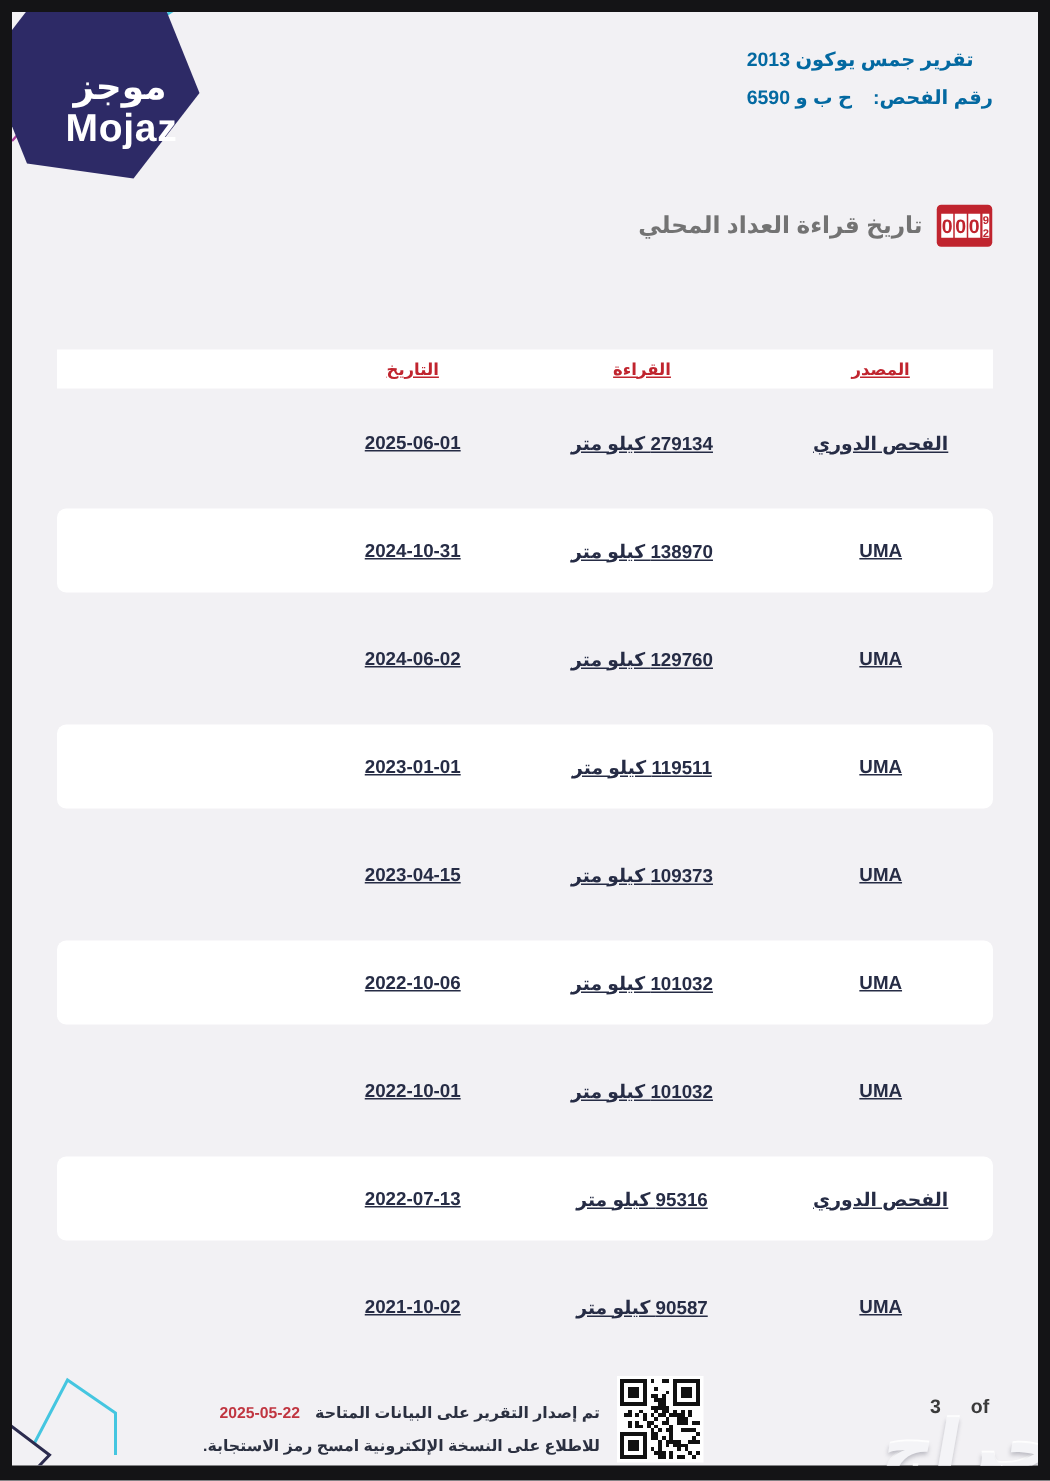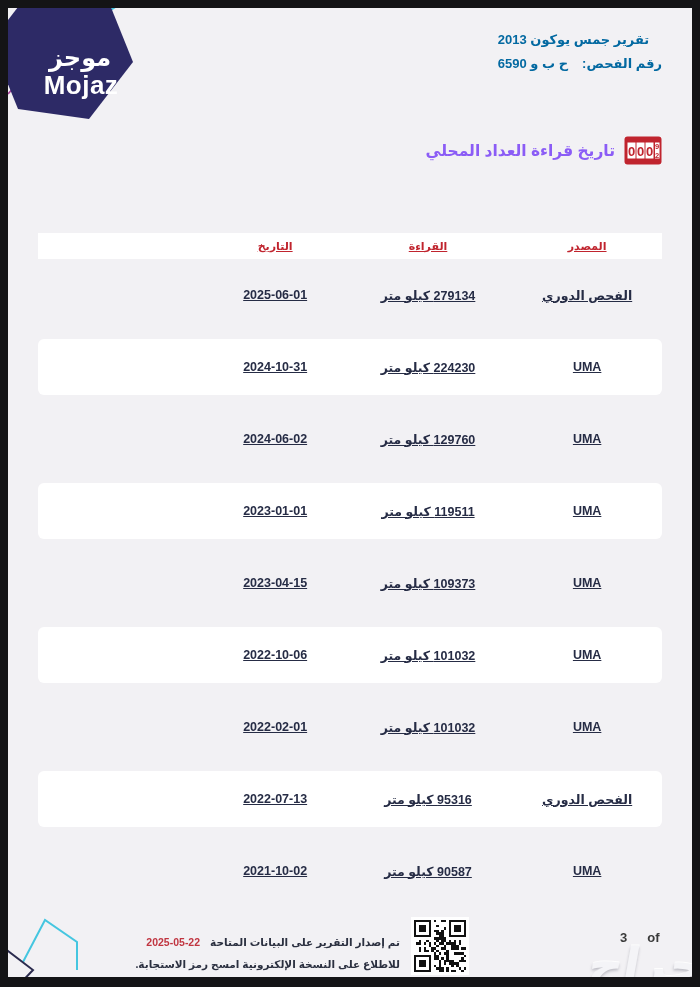--- a/index.html
+++ b/index.html
@@ -21,21 +21,21 @@
     position:absolute;top:24px;right:30px;display:flex;flex-direction:column;
     align-items:flex-end;gap:9px;direction:rtl;color:#0369a1;
     font-size:13px;font-weight:700;
   }
   .plate-line{display:flex;direction:rtl;gap:14px;align-items:baseline;}
   
   .section-title{
     position:absolute;top:128px;right:30px;display:flex;direction:rtl;
     align-items:center;gap:9px;
   }
-  .section-title .t{color:#8b5cf6;font-size:15.5px;font-weight:700;}
+  .section-title .t{color:#737373;font-size:15.5px;font-weight:700;}
   
   .odo-table{position:absolute;left:30px;top:225px;width:624px;}
   .thead{
     height:26px;background:#ffffff;display:flex;direction:rtl;align-items:center;
     color:#c0242e;font-size:11px;font-weight:700;
   }
   .tbody{display:flex;flex-direction:column;gap:16px;padding-top:8px;}
   .trow{
     height:56px;display:flex;direction:rtl;align-items:center;border-radius:6px;
     color:#262c45;font-size:12.5px;font-weight:700;
@@ -113,21 +113,21 @@
     </div>
     <div class="tbody">
         <div class="trow">
           <div class="cell c-source">الفحص الدوري</div>
           <div class="cell c-reading">279134 كيلو متر</div>
           <div class="cell c-date">2025-06-01</div>
           <div class="cell c-spacer"></div>
         </div>
         <div class="trow">
           <div class="cell c-source">UMA</div>
-          <div class="cell c-reading">224230 كيلو متر</div>
+          <div class="cell c-reading">138970 كيلو متر</div>
           <div class="cell c-date">2024-10-31</div>
           <div class="cell c-spacer"></div>
         </div>
         <div class="trow">
           <div class="cell c-source">UMA</div>
           <div class="cell c-reading">129760 كيلو متر</div>
           <div class="cell c-date">2024-06-02</div>
           <div class="cell c-spacer"></div>
         </div>
         <div class="trow">
@@ -144,21 +144,21 @@
         </div>
         <div class="trow">
           <div class="cell c-source">UMA</div>
           <div class="cell c-reading">101032 كيلو متر</div>
           <div class="cell c-date">2022-10-06</div>
           <div class="cell c-spacer"></div>
         </div>
         <div class="trow">
           <div class="cell c-source">UMA</div>
           <div class="cell c-reading">101032 كيلو متر</div>
-          <div class="cell c-date">2022-02-01</div>
+          <div class="cell c-date">2022-10-01</div>
           <div class="cell c-spacer"></div>
         </div>
         <div class="trow">
           <div class="cell c-source">الفحص الدوري</div>
           <div class="cell c-reading">95316 كيلو متر</div>
           <div class="cell c-date">2022-07-13</div>
           <div class="cell c-spacer"></div>
         </div>
         <div class="trow">
           <div class="cell c-source">UMA</div>

